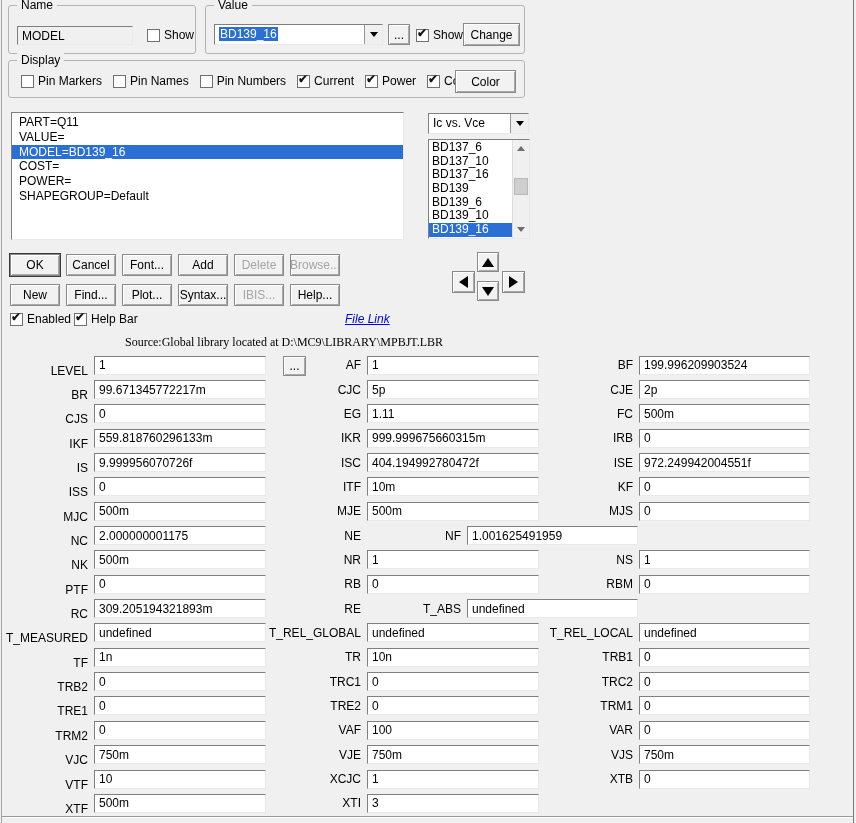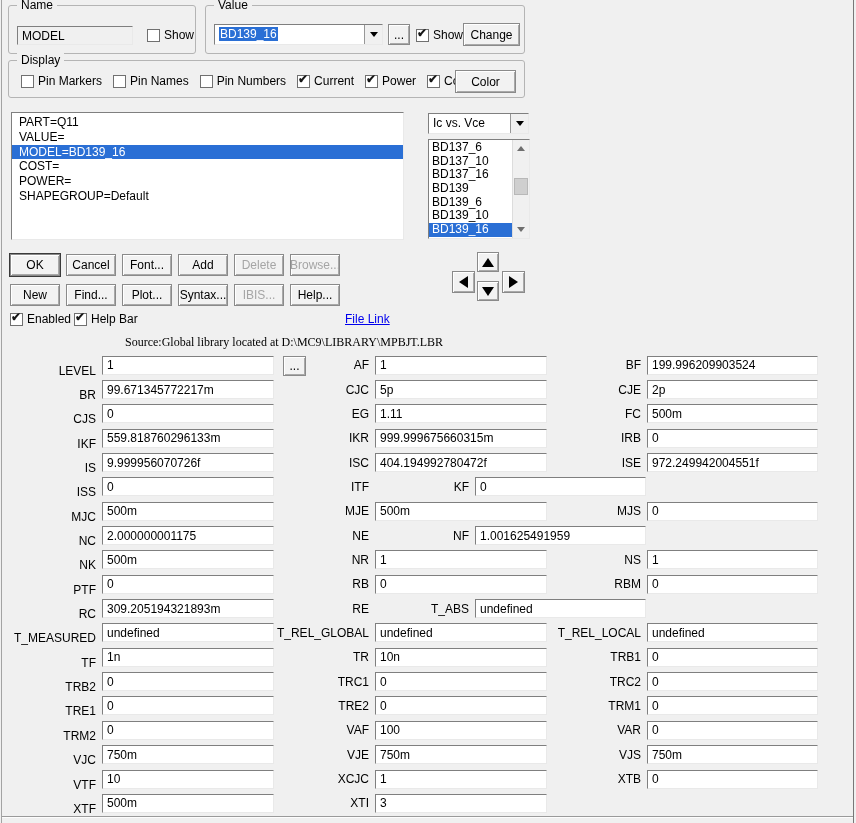--- a/index.html
+++ b/index.html
@@ -58,27 +58,27 @@
 
   .sb{position:absolute;top:0;right:0;bottom:0;width:17px;background:#f0f0f0;border-left:1px solid #dcdcdc;box-sizing:border-box;}
   .sb-btn{position:absolute;left:0;right:0;height:17px;display:flex;align-items:center;justify-content:center;}
   .sb-up{top:0;}
   .sb-down{bottom:0;}
   .sb-thumb{position:absolute;left:1px;right:1px;top:38px;height:17px;background:#cfcfcf;border:1px solid #b8b8b8;box-sizing:border-box;}
 
   .btnrow{position:absolute;display:flex;gap:6px;}
   .dpad{position:absolute;}
 
-  .link{position:absolute;color:var(--link);text-decoration:underline;cursor:pointer;}
+  .link{position:absolute;color:var(--link);text-decoration:underline;cursor:pointer;font-style:italic;}
   .srcline{position:absolute;white-space:nowrap;}
 
   #param-grid{position:absolute;left:0;top:353px;width:856px;}
   .prow{display:flex;align-items:center;height:24.35px;}
   .plab{box-sizing:border-box;text-align:right;padding-right:6px;white-space:nowrap;overflow:visible;}
-  .plab.c0{width:102px;margin-top:11px;}
+  .plab.c0{width:94px;margin-top:11px;}
   .plab.c1{width:101px;}
   .plab.c2{width:100px;}
   .pfield{
     box-sizing:border-box;height:19px;background:#fff;border:1px solid;
     border-color:#7f7f7f #e9e9e9 #e9e9e9 #7f7f7f;
     font-family:"Liberation Sans",sans-serif;font-size:12px;color:#000;
     padding:1px 4px;margin:0;outline:none;flex:none;
   }
   .pfield.c0{width:172px;}
   .pfield.c1{width:172px;}
@@ -278,20 +278,21 @@
       <input class="pfield c0" value="9.999956070726f" style="">
       <span class="plab c1">ISC</span>
       <input class="pfield c1" value="404.194992780472f" style="">
       <span class="plab c2">ISE</span>
       <input class="pfield c2" value="972.249942004551f" style="">
     </div>
     <div class="prow">
       <span class="plab c0">ISS</span>
       <input class="pfield c0" value="0" style="">
       <span class="plab c1">ITF</span>
+      <input class="pfield c1" value="10m" style="">
       <span class="plab c2">KF</span>
       <input class="pfield c2" value="0" style="">
     </div>
     <div class="prow">
       <span class="plab c0">MJC</span>
       <input class="pfield c0" value="500m" style="">
       <span class="plab c1">MJE</span>
       <input class="pfield c1" value="500m" style="">
       <span class="plab c2">MJS</span>
       <input class="pfield c2" value="0" style="">

